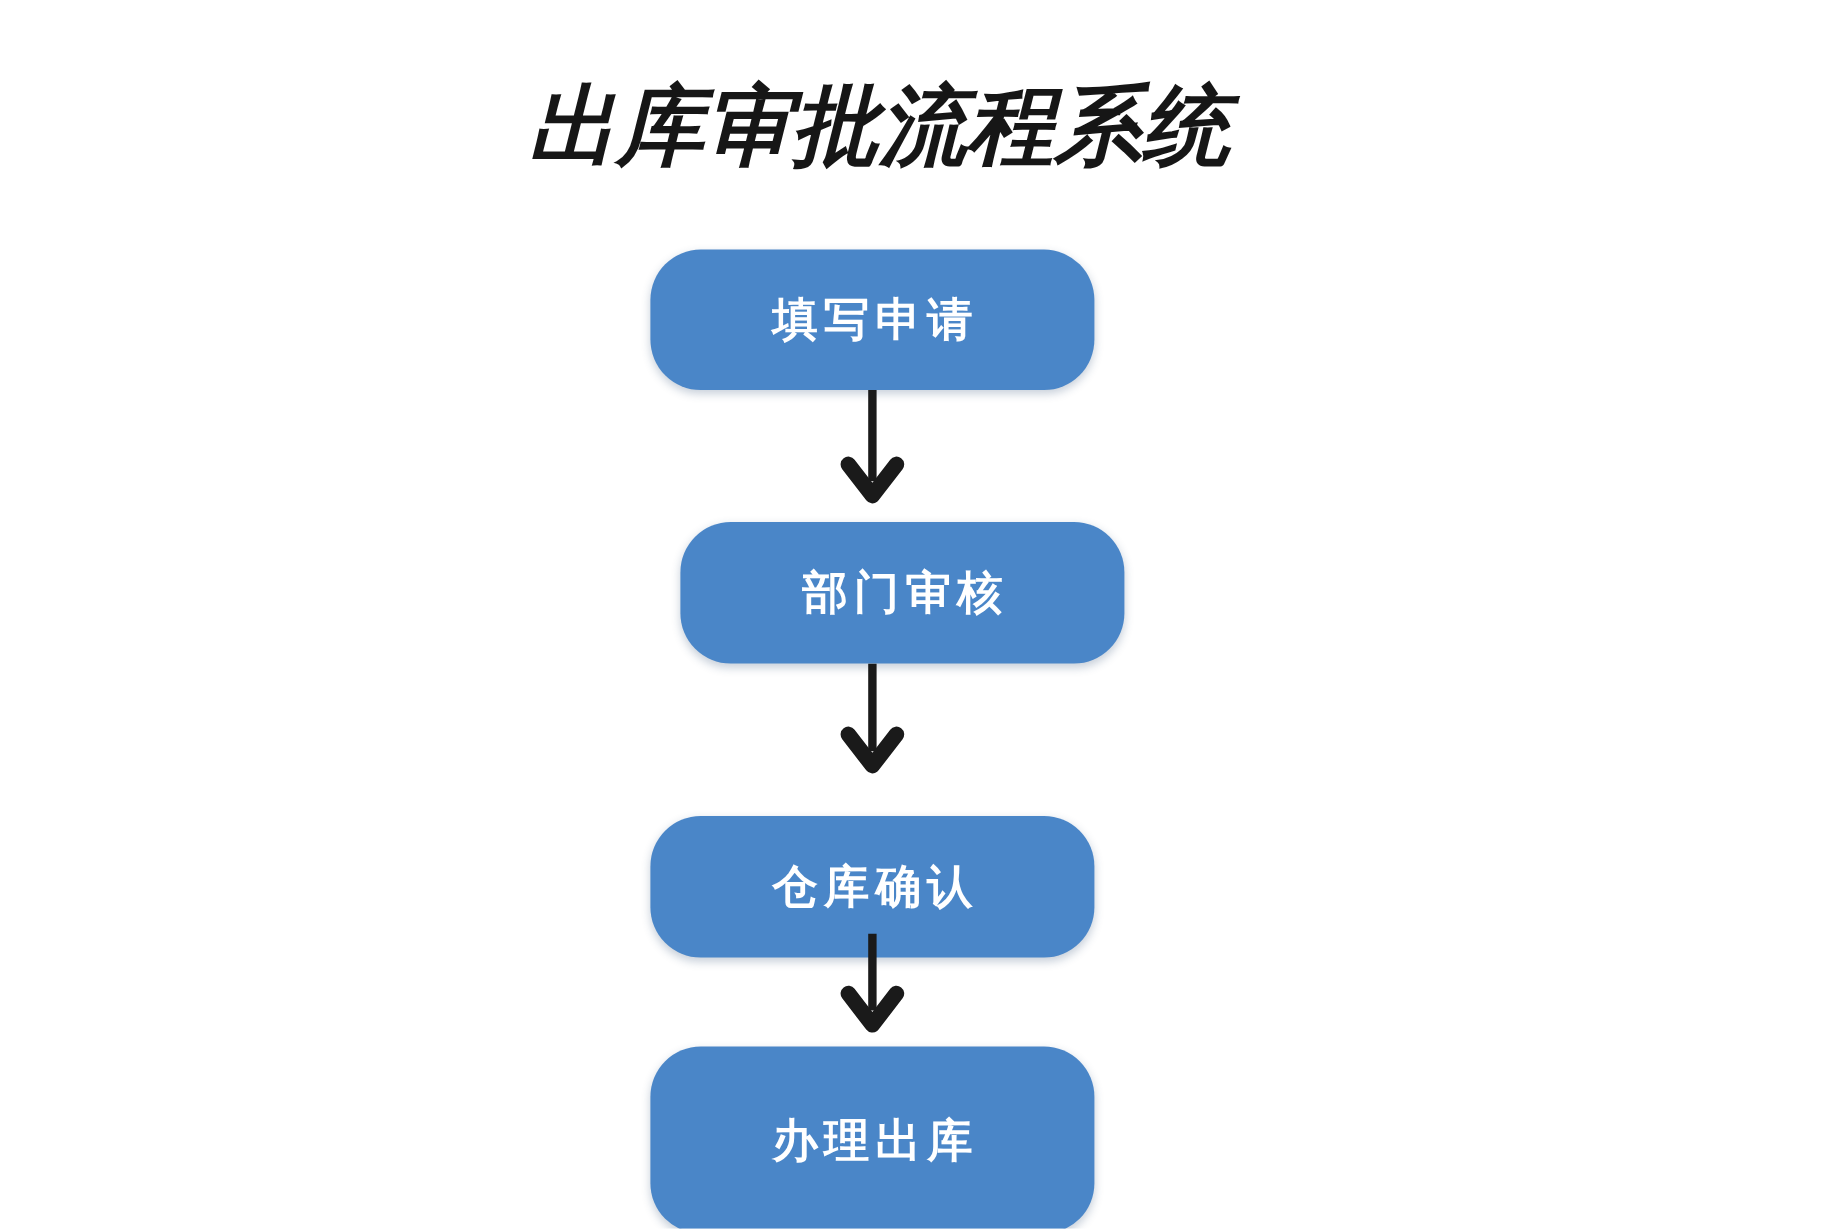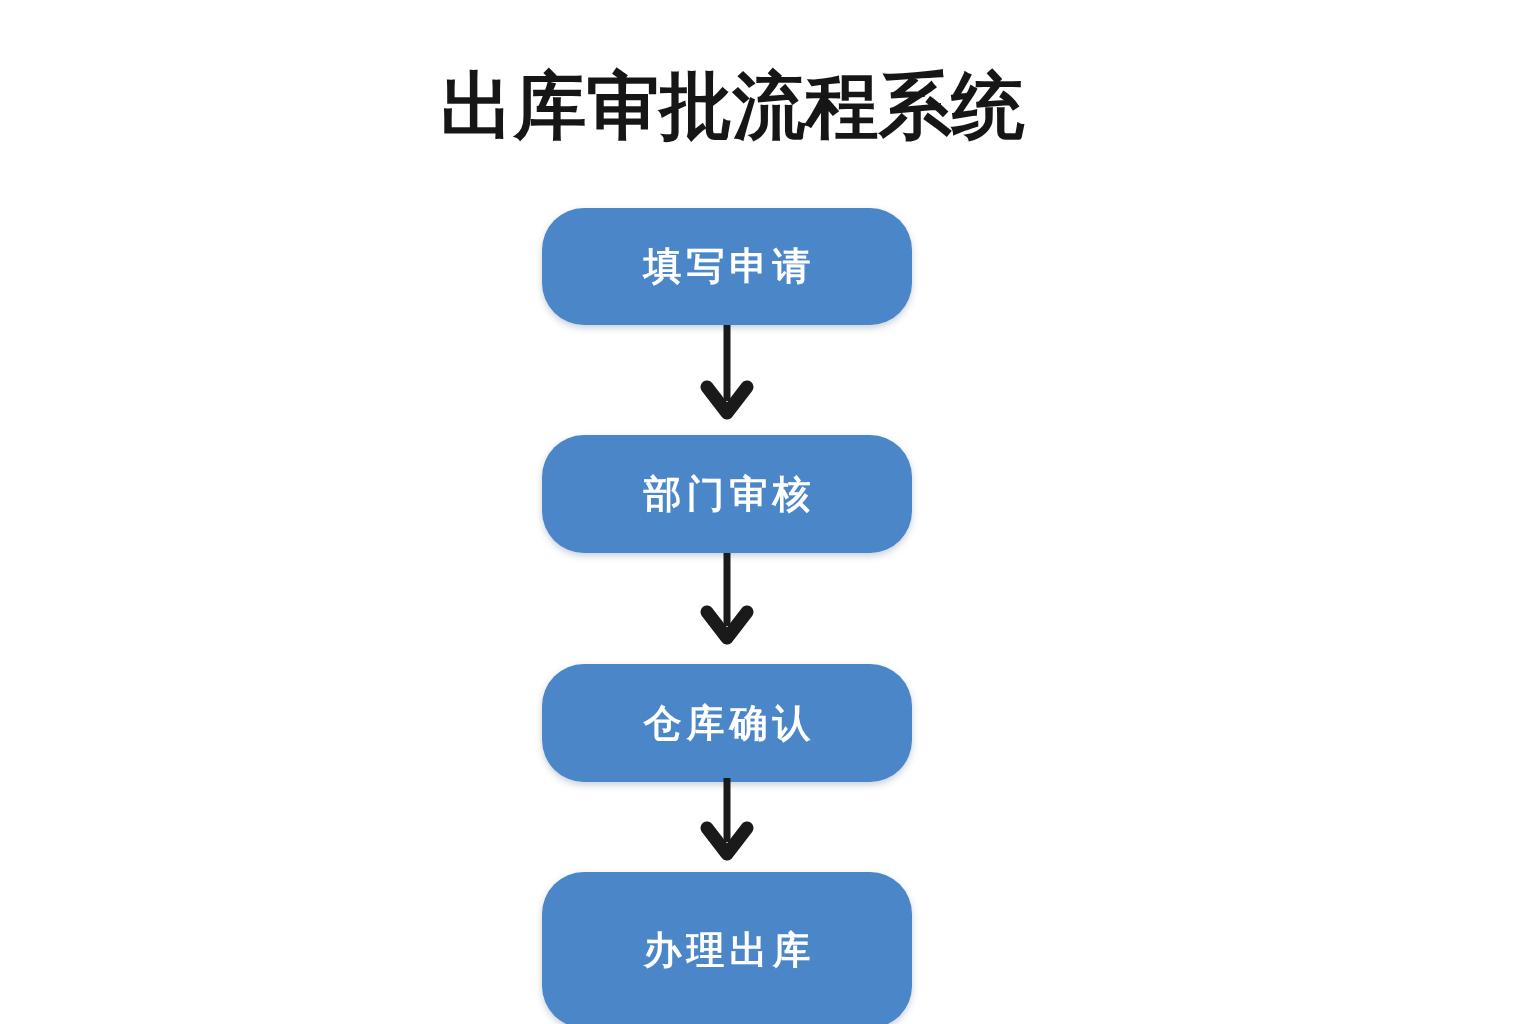--- a/index.html
+++ b/index.html
@@ -25,36 +25,37 @@
     position: absolute;
     top: 66px;
     left: 0;
     width: 1465px;
     text-align: center;
     font-size: 73px;
     line-height: 1.1;
     font-weight: bold;
     color: var(--title-text);
     letter-spacing: 0px;
+    font-style: italic;
   }
 
   .flow-step {
     position: absolute;
     left: 542px;
     width: 370px;
     background: var(--box-fill);
     border-radius: 42px;
     display: flex;
     align-items: center;
     justify-content: center;
     box-shadow: 0 3px 7px rgba(40,70,110,0.25);
   }
   .step-1 { top: 208px; height: 117px; }
-  .step-2 { top: 435px; height: 118px; }
-  .step-3 { top: 664px; height: 118px; text-align: right; }
+  .step-2 { top: 435px; height: 118px; margin-left: 25px; }
+  .step-3 { top: 680px; height: 118px; text-align: right; }
   .step-4 { top: 872px; height: 156px; }
 
   .flow-step .step-label {
     color: var(--box-text);
     font-size: 38px;
     font-weight: bold;
     letter-spacing: 5px;
     margin-left: 5px; 
     white-space: nowrap;
   }

